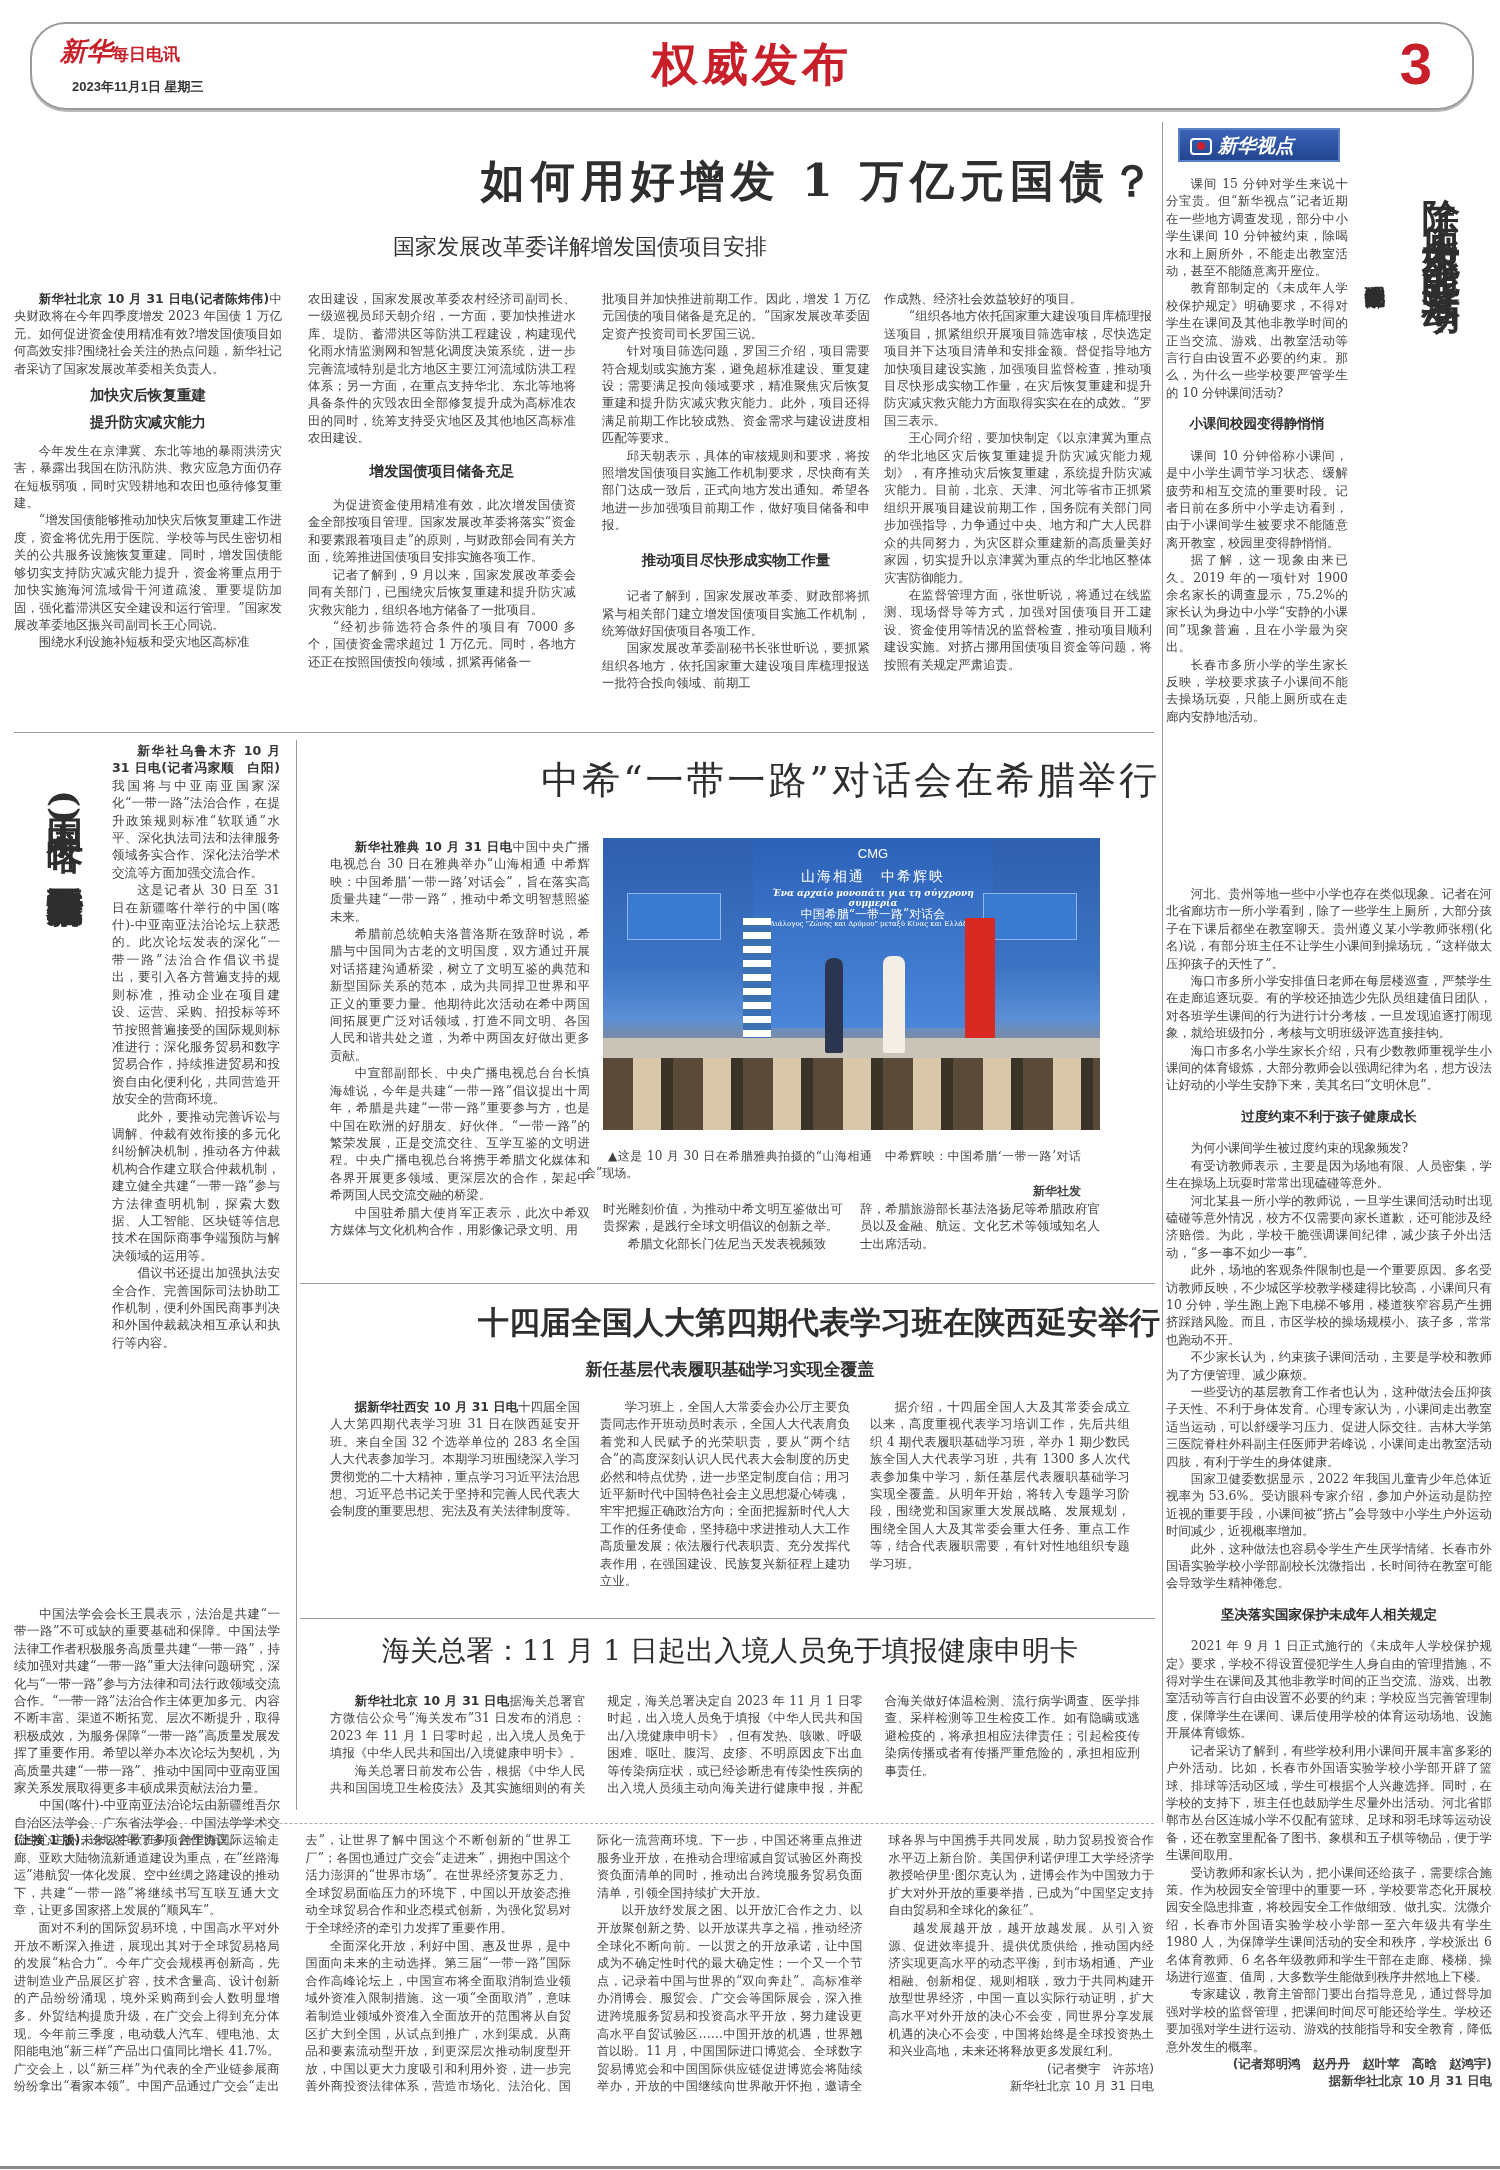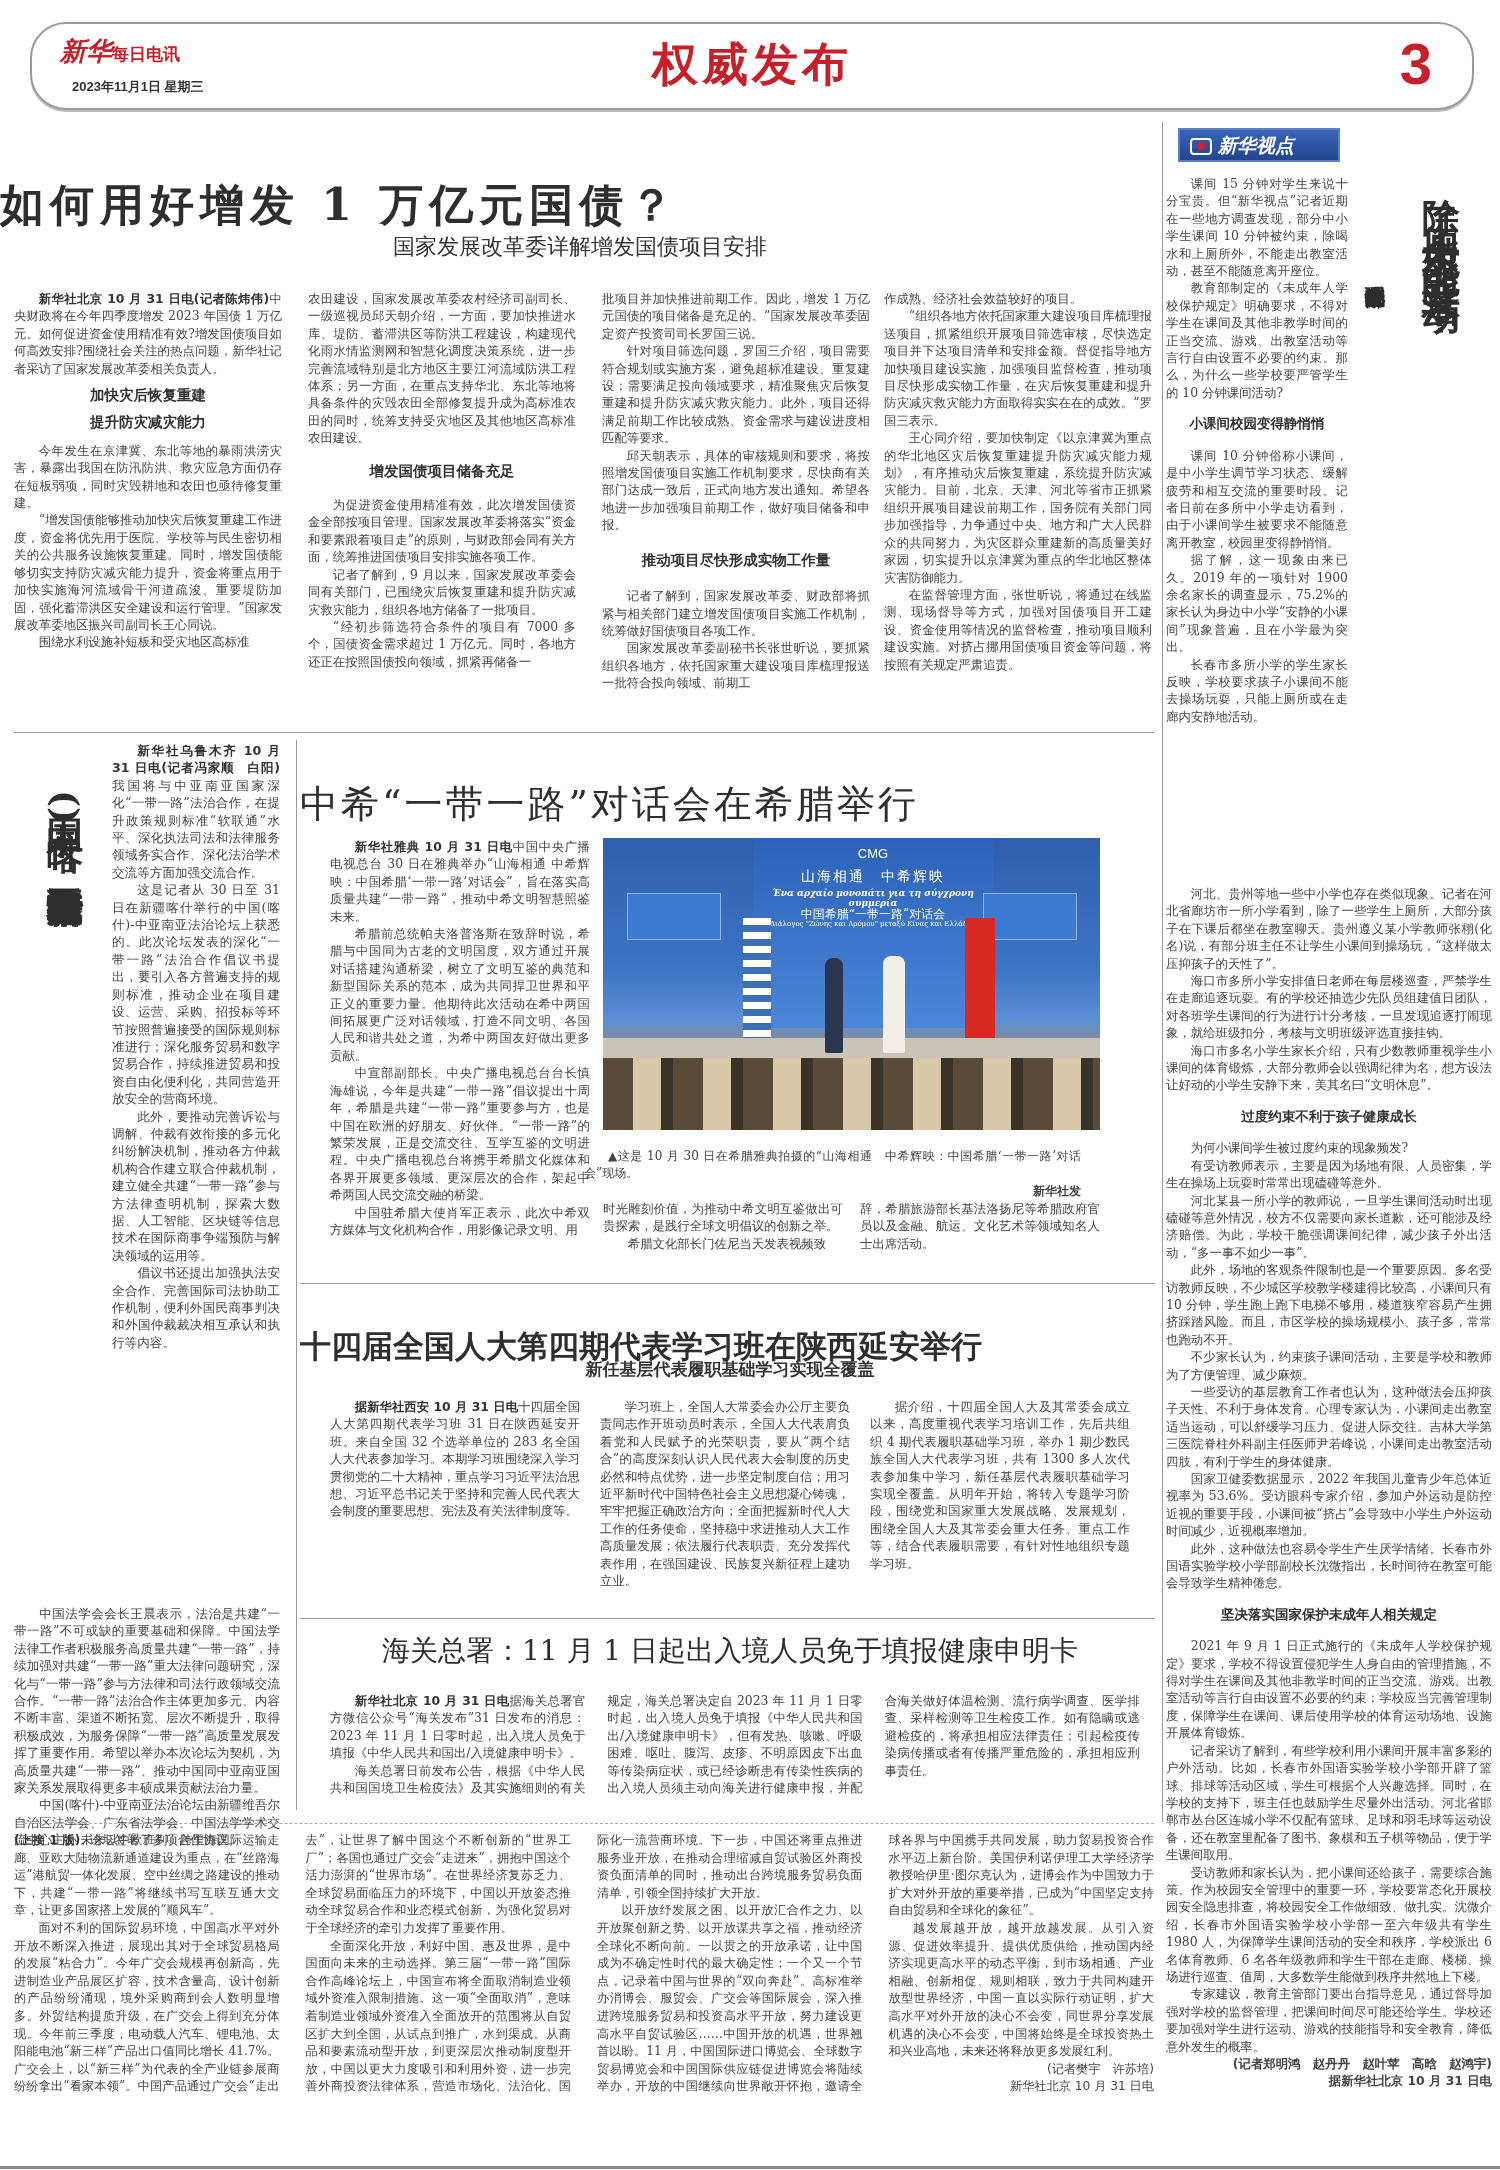--- a/index.html
+++ b/index.html
@@ -9,21 +9,21 @@
   .p p{margin:0;text-indent:2em;}
   .p p.noind{text-indent:0;}
   .lead{font-family:"DejaVu Sans","Liberation Sans",sans-serif;font-weight:bold;color:#333;}
   .sub{font-family:"DejaVu Sans","Liberation Sans",sans-serif;font-weight:bold;font-size:14.5px;text-align:center;color:#333;margin:10px 0;}
   .masthead{left:30px;top:22px;width:1440px;height:84px;border:2px solid #9a9a9a;border-radius:36px;box-shadow:0 2px 0 #bbb;}
   .logo{left:28px;top:10px;color:#c8202a;font-family:"DejaVu Serif",serif;font-style:italic;font-weight:bold;font-size:26px;}
   .logo small{font-style:normal;font-size:17px;}
   .date{left:40px;top:54px;font-family:"Liberation Sans",sans-serif;font-size:13px;color:#333;font-weight:bold;}
   .section{left:0;width:100%;top:10px;text-align:center;color:#c8202a;font-weight:bold;font-size:46px;letter-spacing:4px;font-family:"DejaVu Serif",serif;}
   .pageno{right:40px;top:6px;color:#c8202a;font-family:"Liberation Sans",sans-serif;font-size:58px;font-weight:bold;}
-  .h1{font-family:"DejaVu Serif",serif;font-weight:bold;color:#2e2e2e;text-align:left;margin-top:24px;}
+  .h1{font-family:"DejaVu Serif",serif;font-weight:bold;color:#2e2e2e;text-align:right;}
   .vtitle{writing-mode:vertical-rl;font-family:"DejaVu Serif",serif;font-weight:bold;color:#2e2e2e;}
   .badge{left:1178px;top:128px;width:148px;height:30px;background:linear-gradient(#3a63b8,#22458f);border:2px solid #5a80c8;color:#fff;font-family:"DejaVu Sans",sans-serif;font-style:italic;font-weight:bold;font-size:19px;line-height:30px;padding-left:10px;box-sizing:content-box;}
   .badge .cam{display:inline-block;width:18px;height:13px;border:2px solid #fff;border-radius:4px;vertical-align:middle;position:relative;margin-right:6px;}
   .badge .cam:after{content:"";position:absolute;left:5px;top:2px;width:8px;height:8px;border-radius:50%;background:#d0202a;}
   .photo{left:603px;top:838px;width:497px;height:292px;background:linear-gradient(#2f5fae 0%,#3d74c4 45%,#5b8fd6 62%,#8a8a8a 72%,#3a3328 100%);overflow:hidden;}
   .screen-main{left:150px;top:0;width:240px;height:190px;background:linear-gradient(#2c62b8,#4b86d8);}
   .screen-side{top:55px;width:92px;height:45px;background:#3a7ad0;border:1px solid #8fb8ee;}
   .flag-gr{left:140px;top:80px;width:28px;height:125px;background:repeating-linear-gradient(#fff 0 7px,#3d6fb5 7px 14px);}
   .flag-cn{left:362px;top:80px;width:30px;height:125px;background:#d82a22;}
   .stage{left:0;top:200px;width:100%;height:30px;background:#c9c3b8;}

